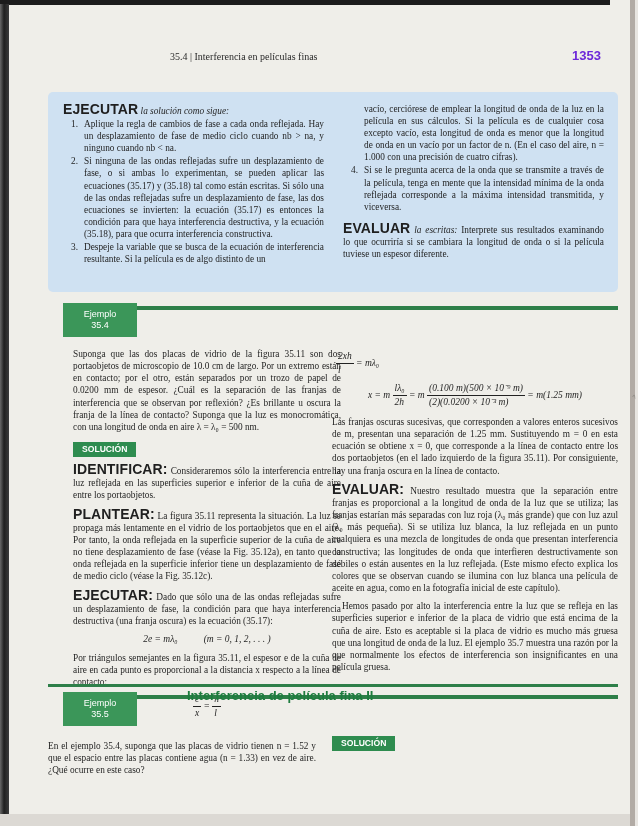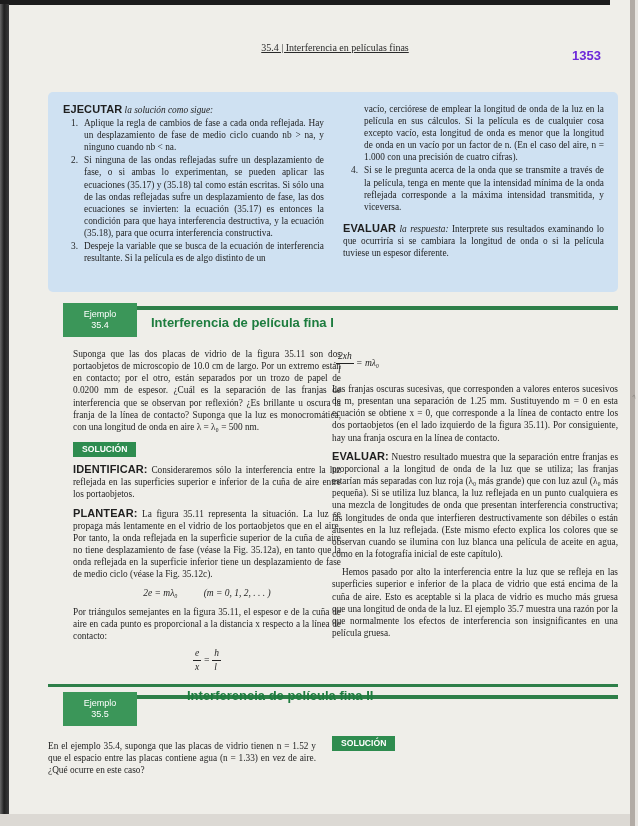--- a/index.html
+++ b/index.html
@@ -7,31 +7,31 @@
   .page{position:absolute;inset:0;background:#efeee9;overflow:hidden;
         font-family:"Liberation Serif",serif;color:#1f1f1f;}
   
   .edge-top{position:absolute;left:0;top:0;width:610px;height:5px;background:#1c1c1c;}
   .edge-left{position:absolute;left:0;top:4px;width:9px;height:810px;
              background:linear-gradient(to right,#6a6a6a,#202020 45%,#3c3c3c);}
   .edge-bottom{position:absolute;left:0;bottom:0;width:100%;height:12px;background:#dcd9d4;}
   .edge-right-outer{position:absolute;right:0;top:0;width:4px;height:100%;background:#e8e5e1;}
   .edge-right{position:absolute;right:3px;top:0;width:5px;height:100%;background:#b2aba5;}
   
-  .runhead{position:absolute;top:42px;left:170px;width:330px;text-align:center;
-           font-size:10px;color:#2a2a2a;text-decoration:underline;}
+  .runhead{position:absolute;top:51px;left:170px;width:330px;
+           font-size:10px;color:#2a2a2a;}
   .pagenum{position:absolute;top:48px;left:572px;font-family:Liberation Sans, sans-serif;
            font-weight:bold;font-size:13px;color:#6d28d9;}
   
   .bluebox{position:absolute;left:48px;top:92px;width:570px;height:200px;
            background:#cfe1f2;border-radius:5px;}
   .bb-col{position:absolute;top:11px;font-size:9.3px;line-height:12.1px;text-align:justify;}
   .bb-left{left:15px;width:261px;}
   .bb-right{left:295px;width:261px;}
-  .lbl{font-family:"Liberation Sans",sans-serif;font-weight:bold;font-size:11px;letter-spacing:.1px;}
+  .lbl{font-family:"Liberation Sans",sans-serif;font-weight:bold;font-size:14px;letter-spacing:.1px;}
   .it{font-style:italic;}
   .si{display:flex;margin-top:1px;}
   .si .n{width:15px;text-align:right;margin-right:6px;flex:none;}
   .si .t{flex:1;text-align:justify;}
   .cont{margin-left:21px;text-align:justify;}
   p{margin:0 0 6px;text-align:justify;font-size:9.3px;line-height:12.15px;}
   
   .ex-badge{position:absolute;width:74px;height:34px;background:#3b9659;color:#ffffff;
             font-family:"Liberation Sans",sans-serif;font-size:9px;line-height:11px;
             text-align:center;padding-top:6px;box-sizing:border-box;}
@@ -85,40 +85,42 @@
         <span class="t">Despeje la variable que se busca de la ecuación de interferencia resultante. Si la película es de algo distinto de un</span>
       </div>
     </div>
     <div class="bb-col bb-right">
       <div class="cont">vacío, cerciórese de emplear la longitud de onda de la luz en la película en sus cálculos. Si la película es de cualquier cosa excepto vacío, esta longitud de onda es menor que la longitud de onda en un vacío por un factor de n. (En el caso del aire, n = 1.000 con una precisión de cuatro cifras).</div>
       <div class="si">
         <span class="n">4.</span>
         <span class="t">Si se le pregunta acerca de la onda que se transmite a través de la película, tenga en mente que la intensidad mínima de la onda reflejada corresponde a la máxima intensidad transmitida, y viceversa.</span>
       </div>
       <p style="margin-top:9px">
-        <span class="lbl">EVALUAR</span><span class="it"> la respuesta: </span><span>Interprete sus resultados examinando lo que ocurriría si se cambiara la longitud de onda o si la película tuviese un espesor diferente.</span>
+        <span class="lbl">EVALUAR</span><span class="it"> la escritas: </span><span>Interprete sus resultados examinando lo que ocurriría si se cambiara la longitud de onda o si la película tuviese un espesor diferente.</span>
       </p>
     </div>
   </div>
 
   <div class="ex-line" style="left:135px;top:306px;width:483px;"></div>
   <div class="ex-badge" style="left:63px;top:303px;">
     <div>Ejemplo</div>
     <div>35.4</div>
   </div>
-  <div class="ex-title" style="left:151px;top:315px;">Interferencia de película fina I</div>
 
   <div class="ex-col" style="left:48px;top:348px;width:268px;margin-left:25px;">
     <p>Suponga que las dos placas de vidrio de la figura 35.11 son dos portaobjetos de microscopio de 10.0 cm de largo. Por un extremo están en contacto; por el otro, están separados por un trozo de papel de 0.0200 mm de espesor. ¿Cuál es la separación de las franjas de interferencia que se observan por reflexión? ¿Es brillante u oscura la franja de la línea de contacto? Suponga que la luz es monocromática, con una longitud de onda en aire λ = λ₀ = 500 nm.</p>
     <div class="sol-badge">SOLUCIÓN</div>
     <p>
       <span class="lbl">IDENTIFICAR:</span><span> Consideraremos sólo la interferencia entre la luz reflejada en las superficies superior e inferior de la cuña de aire entre los portaobjetos.</span>
     </p>
     <p>
       <span class="lbl">PLANTEAR:</span><span> La figura 35.11 representa la situación. La luz se propaga más lentamente en el vidrio de los portaobjetos que en el aire. Por tanto, la onda reflejada en la superficie superior de la cuña de aire no tiene desplazamiento de fase (véase la Fig. 35.12a), en tanto que la onda reflejada en la superficie inferior tiene un desplazamiento de fase de medio ciclo (véase la Fig. 35.12c).</span>
+    </p>
+    <p>
+      <span class="lbl">EJECUTAR:</span><span> Dado que sólo una de las ondas reflejadas sufre un desplazamiento de fase, la condición para que haya interferencia destructiva (una franja oscura) es la ecuación (35.17):</span>
     </p>
     <div class="eq">
       <span>2e = mλ₀</span><span class="eqgap"></span><span>(m = 0, 1, 2, . . . )</span>
     </div>
     <p>Por triángulos semejantes en la figura 35.11, el espesor e de la cuña de aire en cada punto es proporcional a la distancia x respecto a la línea de contacto:</p>
     <div class="eq">
       <span class="fr">
         <span class="fn">e</span>
         <span class="fd">x</span>
       </span>
@@ -130,20 +132,33 @@
     </div>
   </div>
 
   <div class="ex-col" style="left:332px;top:348px;width:286px;">
     <div class="eq" style="text-align:left;margin-left:4px;">
       <span class="fr">
         <span class="fn">2xh</span>
         <span class="fd">l</span>
       </span>
       <span>= mλ₀</span>
+    </div>
+    <div class="eq" style="margin-bottom:8px;">
+      <span>x = m</span>
+      <span class="fr">
+        <span class="fn">lλ₀</span>
+        <span class="fd">2h</span>
+      </span>
+      <span>= m</span>
+      <span class="fr">
+        <span class="fn">(0.100 m)(500 × 10⁻⁹ m)</span>
+        <span class="fd">(2)(0.0200 × 10⁻³ m)</span>
+      </span>
+      <span>= m(1.25 mm)</span>
     </div>
     <p>Las franjas oscuras sucesivas, que corresponden a valores enteros sucesivos de m, presentan una separación de 1.25 mm. Sustituyendo m = 0 en esta ecuación se obtiene x = 0, que corresponde a la línea de contacto entre los dos portaobjetos (en el lado izquierdo de la figura 35.11). Por consiguiente, hay una franja oscura en la línea de contacto.</p>
     <p>
       <span class="lbl">EVALUAR:</span><span> Nuestro resultado muestra que la separación entre franjas es proporcional a la longitud de onda de la luz que se utiliza; las franjas estarían más separadas con luz roja (λ₀ más grande) que con luz azul (λ₀ más pequeña). Si se utiliza luz blanca, la luz reflejada en un punto cualquiera es una mezcla de longitudes de onda que presentan interferencia constructiva; las longitudes de onda que interfieren destructivamente son débiles o están ausentes en la luz reflejada. (Este mismo efecto explica los colores que se observan cuando se ilumina con luz blanca una película de aceite en agua, como en la fotografía inicial de este capítulo).</span>
     </p>
     <p style="text-indent:10px">Hemos pasado por alto la interferencia entre la luz que se refleja en las superficies superior e inferior de la placa de vidrio que está encima de la cuña de aire. Esto es aceptable si la placa de vidrio es mucho más gruesa que una longitud de onda de la luz. El ejemplo 35.7 muestra una razón por la que normalmente los efectos de interferencia son insignificantes en una película gruesa.</p>
   </div>
 
   <div class="rule-green" style="top:684px;"></div>
 

